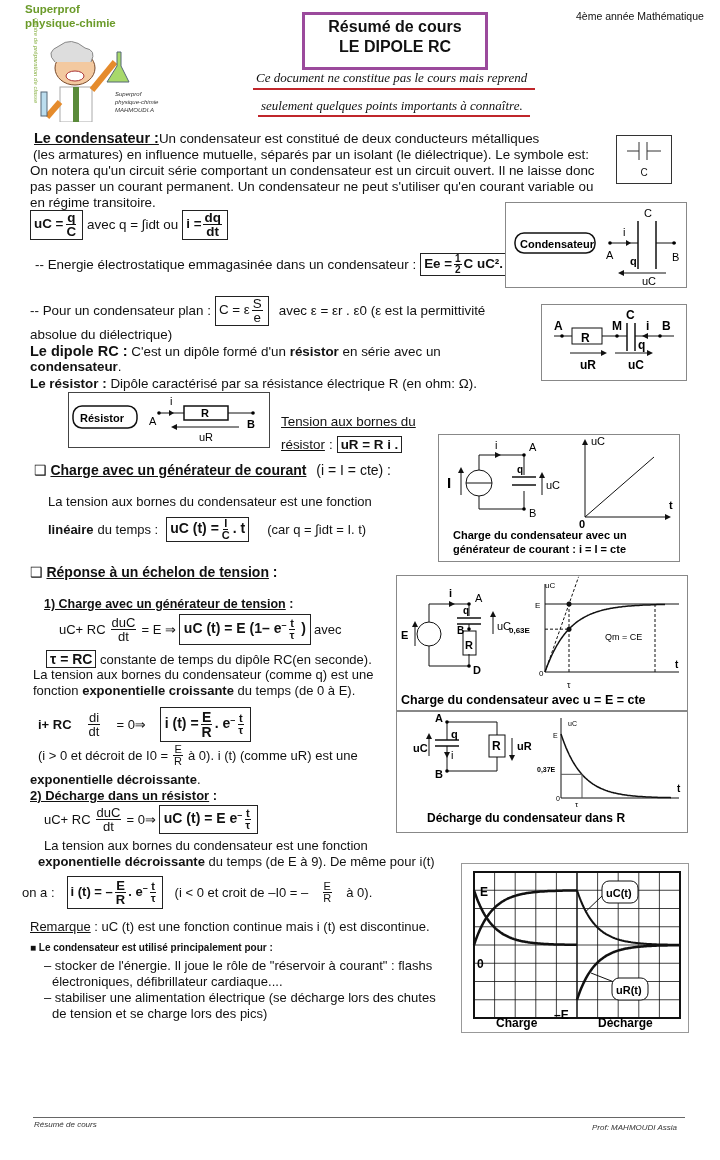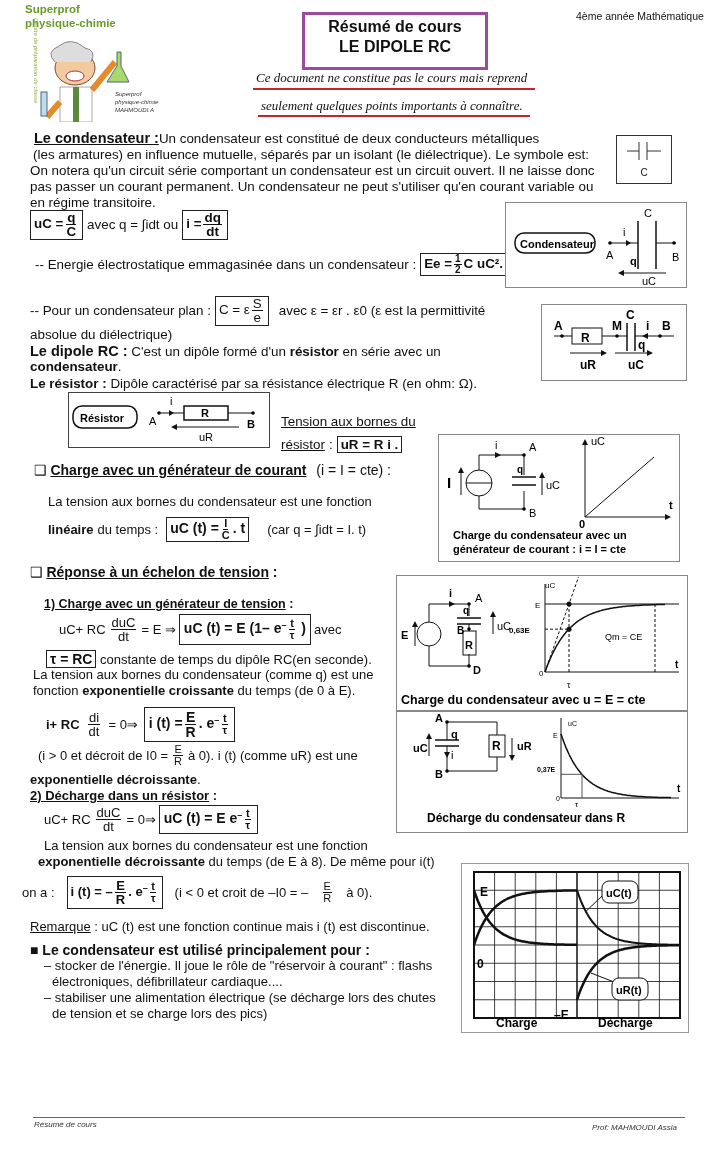--- a/index.html
+++ b/index.html
@@ -260,21 +260,21 @@
   <span>avec</span>
 </div>
 <div class="line" style="left:46px;top:650px;font-size:13px;">
   <span class="box b" style="font-size:14px;">τ = RC</span><span> constante de temps du dipôle RC(en seconde).</span>
 </div>
 <div class="line" style="left:33px;top:667px;font-size:13px;">La tension aux bornes du condensateur (comme q) est une</div>
 <div class="line" style="left:33px;top:683px;font-size:13px;">
   <span>fonction </span><span class="b">exponentielle croissante</span><span> du temps (de 0 à E).</span>
 </div>
 
-<div class="line" style="left:46px;top:707px;display:flex;align-items:center;gap:6px;font-size:13px;">
+<div class="line" style="left:38px;top:707px;display:flex;align-items:center;gap:14px;font-size:13px;">
   <span class="b">i+ RC</span>
   <span class="frac">
       <span class="n">di</span>
       <span class="d">dt</span>
     </span>
   <span>= 0⇒</span>
   <span class="box b" style="font-size:14px;padding:2px 4px;"><span>i (t) =</span><span class="frac">
         <span class="n">E</span>
         <span class="d">R</span>
       </span><span>. e</span><span class="exp">–</span><span class="frac" style="font-size:11px;">
@@ -303,21 +303,21 @@
       <span class="d">dt</span>
     </span>
   <span>= 0⇒</span>
   <span class="box b" style="font-size:14px;padding:2px 4px;"><span>uC (t) = E e</span><span class="exp">–</span><span class="frac" style="font-size:11px;">
         <span class="n">t</span>
         <span class="d">τ</span>
       </span></span>
 </div>
 <div class="line" style="left:44px;top:838px;font-size:13px;">La tension aux bornes du condensateur est une fonction</div>
 <div class="line" style="left:38px;top:854px;font-size:13px;">
-  <span class="b">exponentielle décroissante</span><span> du temps (de E à 8). De même pour i(t)</span>
+  <span class="b">exponentielle décroissante</span><span> du temps (de E à 9). De même pour i(t)</span>
 </div>
 <div class="line" style="left:22px;top:876px;display:flex;align-items:center;gap:12px;font-size:13px;">
   <span>on a :</span>
   <span class="box b" style="padding:2px 3px;"><span>i (t) = –</span><span class="frac">
         <span class="n">E</span>
         <span class="d">R</span>
       </span><span>. e</span><span class="exp">–</span><span class="frac" style="font-size:11px;">
         <span class="n">t</span>
         <span class="d">τ</span>
       </span></span>
@@ -325,21 +325,21 @@
   <span class="frac" style="font-size:11px;">
       <span class="n">E</span>
       <span class="d">R</span>
     </span>
   <span>à 0).</span>
 </div>
 <div class="line" style="left:30px;top:919px;font-size:13px;">
   <span class="u">Remarque</span><span> : uC (t) est une fonction continue mais i (t) est discontinue.</span>
 </div>
 
-<div class="line b" style="left:30px;top:942px;font-size:14px;">
+<div class="line b" style="left:30px;top:942px;font-size:10px;">
   <span>■</span>
   <span>Le condensateur est utilisé principalement pour :</span>
 </div>
 <div class="line" style="left:44px;top:958px;font-size:13px;">– stocker de l'énergie. Il joue le rôle de  "réservoir à courant" : flashs</div>
 <div class="line" style="left:52px;top:974px;font-size:13px;">électroniques, défibrillateur cardiaque....</div>
 <div class="line" style="left:44px;top:990px;font-size:13px;">– stabiliser une alimentation électrique (se décharge lors des chutes</div>
 <div class="line" style="left:52px;top:1006px;font-size:13px;">de tension et se charge lors des pics)</div>
 
 <div class="diagbox" style="left:396px;top:575px;width:290px;height:134px;border-color:#888;">
   <svg width="290" height="134">

